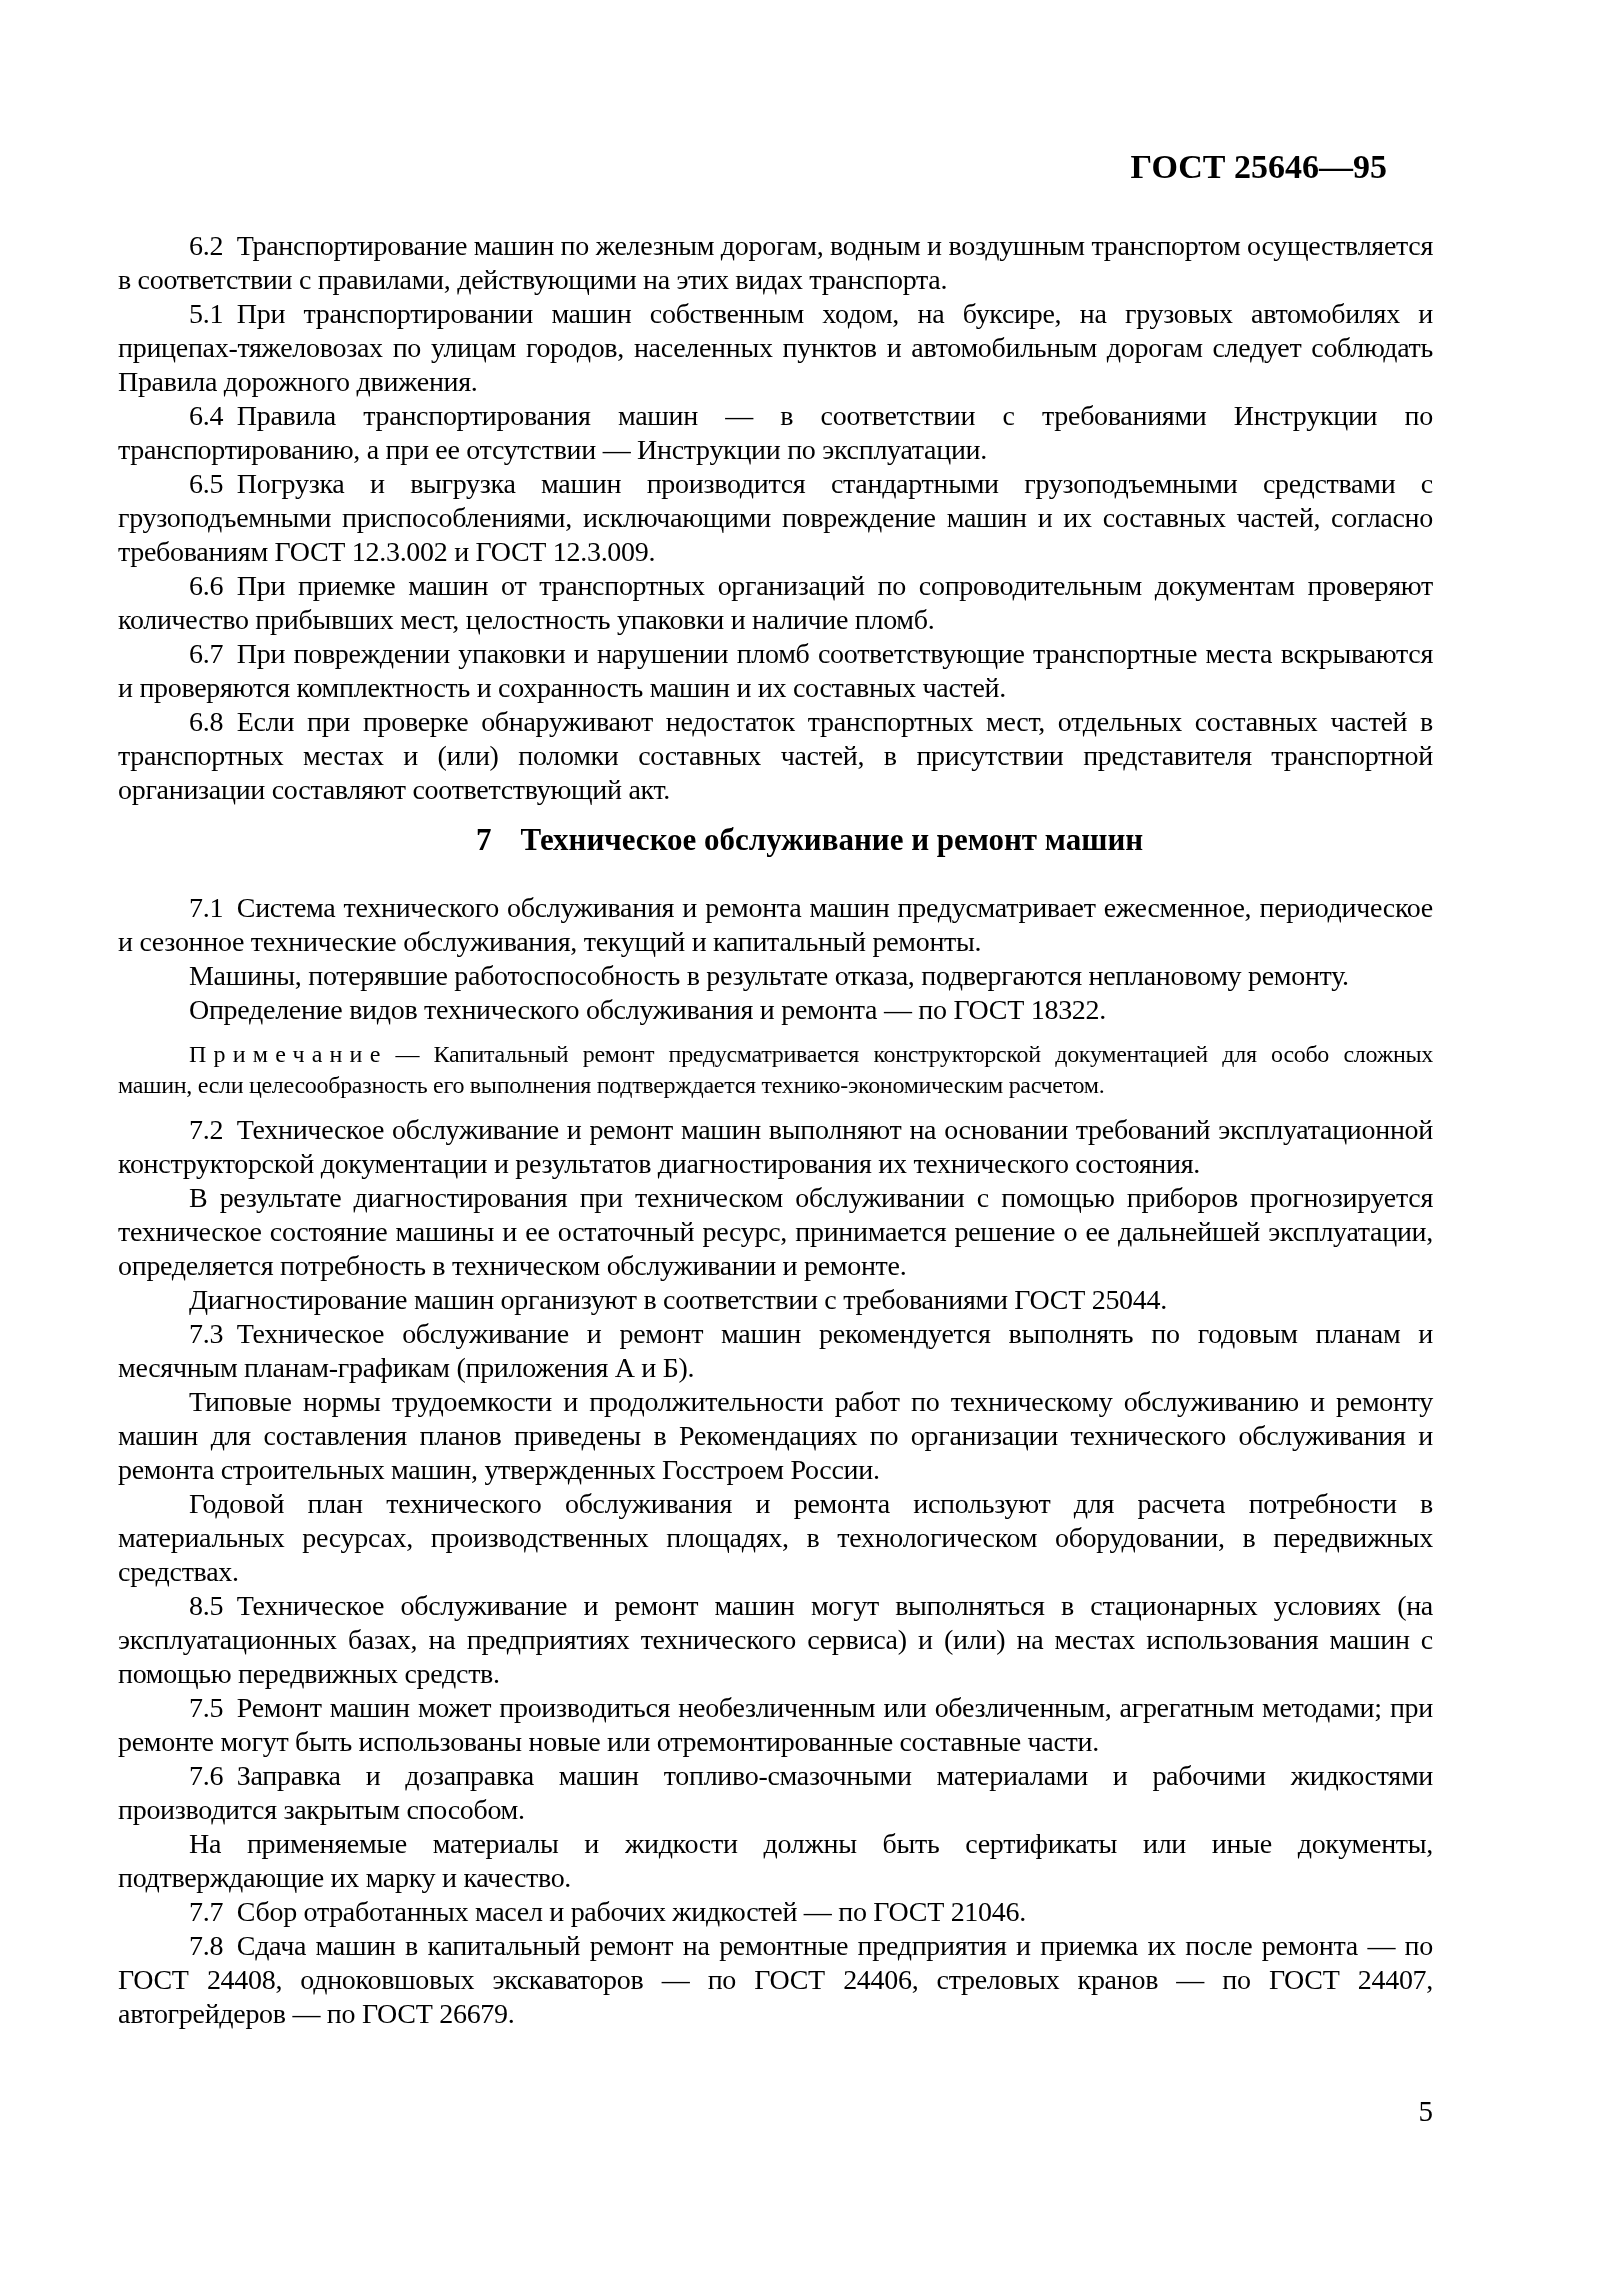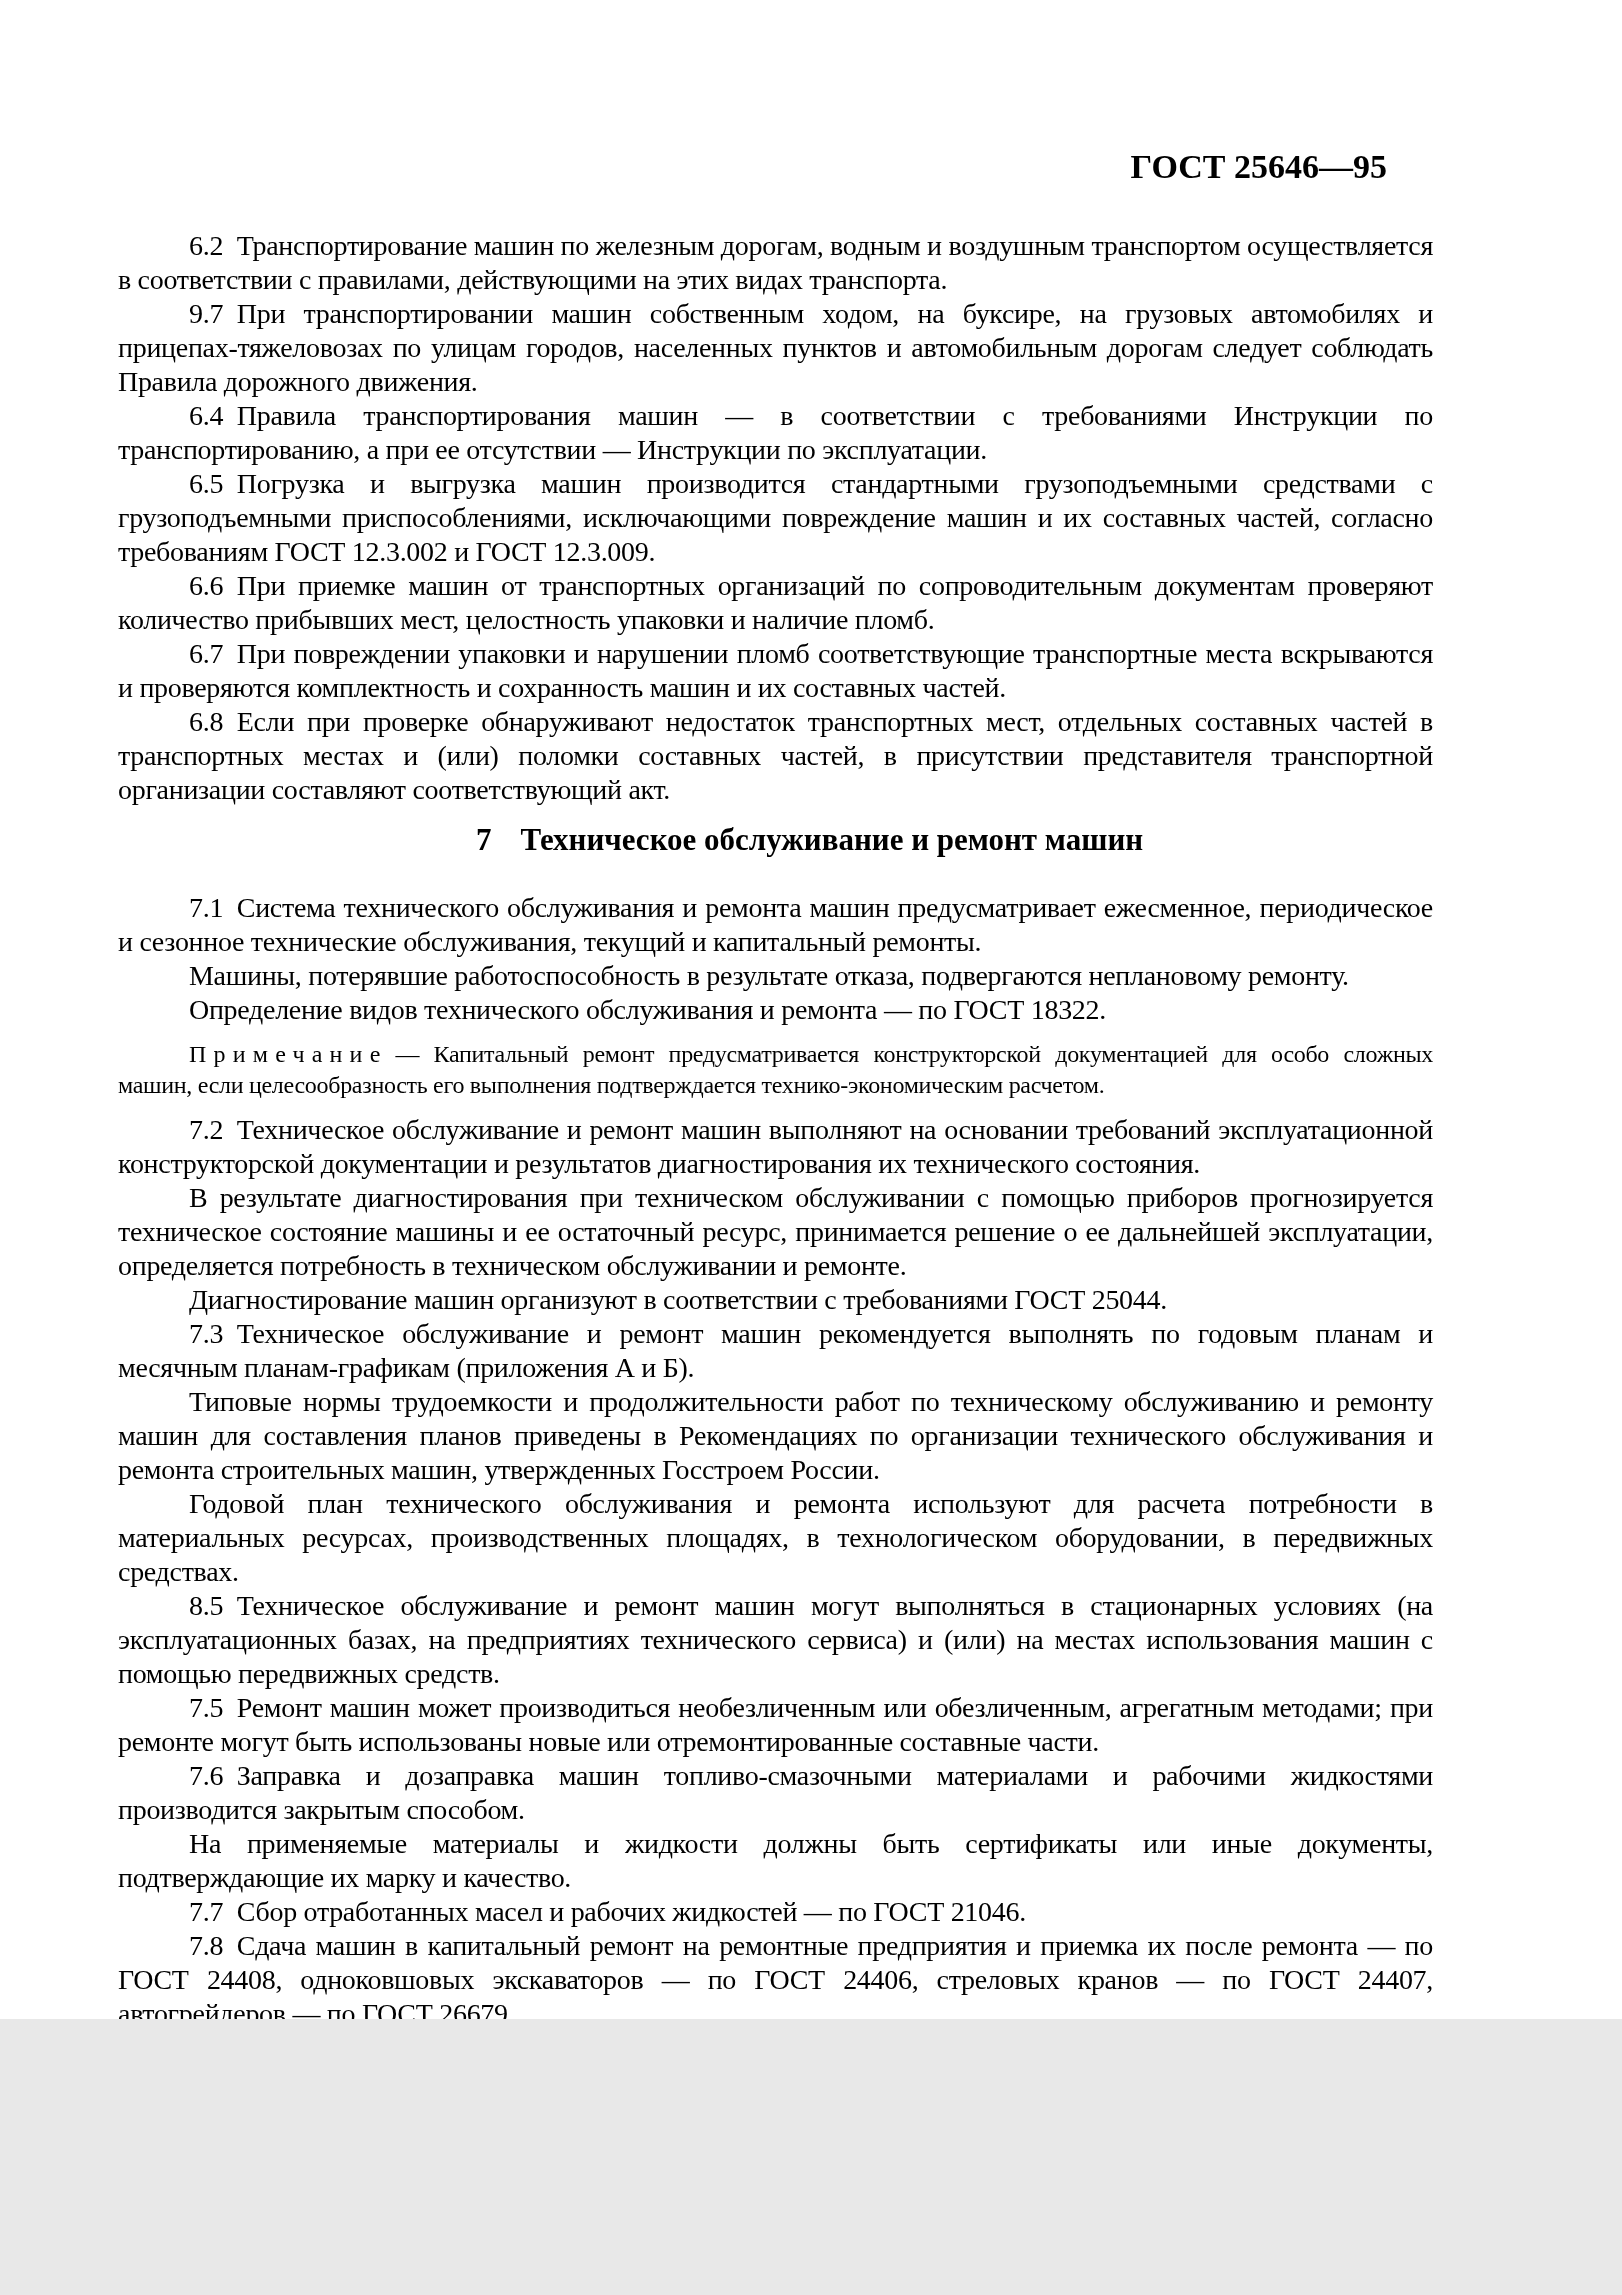--- a/index.html
+++ b/index.html
@@ -1,19 +1,19 @@
 <!DOCTYPE html>
 <html lang="ru" style="font-size:10.5px"><head>
 <meta charset="utf-8">
 <style>
   html, body { margin: 0; padding: 0; background: #e8e8e8; }
   .page {
     position: relative;
     width: 1623px;
-    height: 2019px;
+    height: 2295px;
     background: #ffffff;
     font-family: "Liberation Serif", "DejaVu Serif", serif;
     color: #000000;
     overflow: hidden;
   }
   .doc-header {
     position: absolute;
     top: 148px;
     left: 118px;
     width: 1269px;
@@ -71,21 +71,21 @@
 </head>
 <body>
 
 <div class="page">
 
   <div class="doc-header">ГОСТ 25646—95</div>
 
   <div class="content">
 
     <p class="para">6.2 Транспортирование машин по железным дорогам, водным и воздушным транспортом осуществляется в соответствии с правилами, действующими на этих видах транспорта.</p>
-    <p class="para">9.7 При транспортировании машин собственным ходом, на буксире, на грузовых автомобилях и прицепах-тяжеловозах по улицам городов, населенных пунктов и автомобильным дорогам следует соблюдать Правила дорожного движения.</p>
+    <p class="para">5.1 При транспортировании машин собственным ходом, на буксире, на грузовых автомобилях и прицепах-тяжеловозах по улицам городов, населенных пунктов и автомобильным дорогам следует соблюдать Правила дорожного движения.</p>
     <p class="para">6.4 Правила транспортирования машин — в соответствии с требованиями Инструкции по транспортированию, а при ее отсутствии — Инструкции по эксплуатации.</p>
     <p class="para">6.5 Погрузка и выгрузка машин производится стандартными грузоподъемными средствами с грузоподъемными приспособлениями, исключающими повреждение машин и их составных частей, согласно требованиям ГОСТ 12.3.002 и ГОСТ 12.3.009.</p>
     <p class="para">6.6 При приемке машин от транспортных организаций по сопроводительным документам проверяют количество прибывших мест, целостность упаковки и наличие пломб.</p>
     <p class="para">6.7 При повреждении упаковки и нарушении пломб соответствующие транспортные места вскрываются и проверяются комплектность и сохранность машин и их составных частей.</p>
     <p class="para">6.8 Если при проверке обнаруживают недостаток транспортных мест, отдельных составных частей в транспортных местах и (или) поломки составных частей, в присутствии представителя транспортной организации составляют соответствующий акт.</p>
 
     <h2 class="section-heading"><span class="heading-number">7</span><span>Техническое обслуживание и ремонт машин</span></h2>
 
     <p class="para">7.1 Система технического обслуживания и ремонта машин предусматривает ежесменное, периодическое и сезонное технические обслуживания, текущий и капитальный ремонты.</p>
     <p class="para">Машины, потерявшие работоспособность в результате отказа, подвергаются неплановому ремонту.</p>

